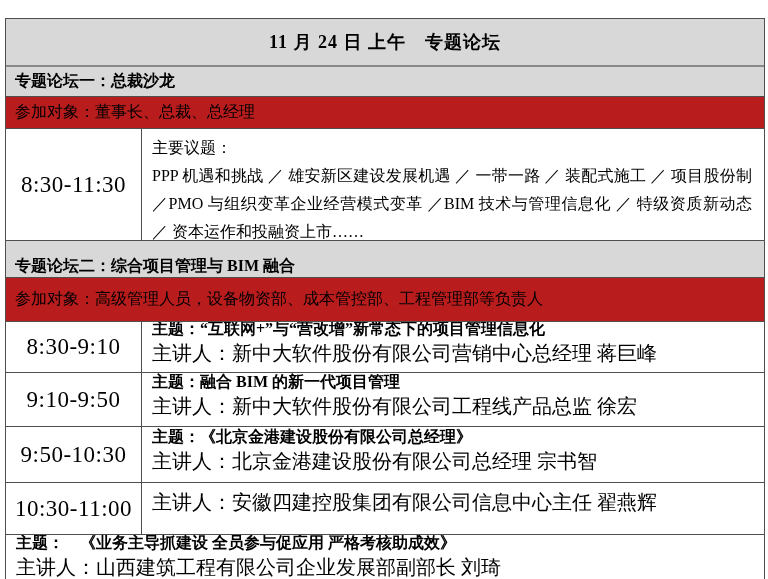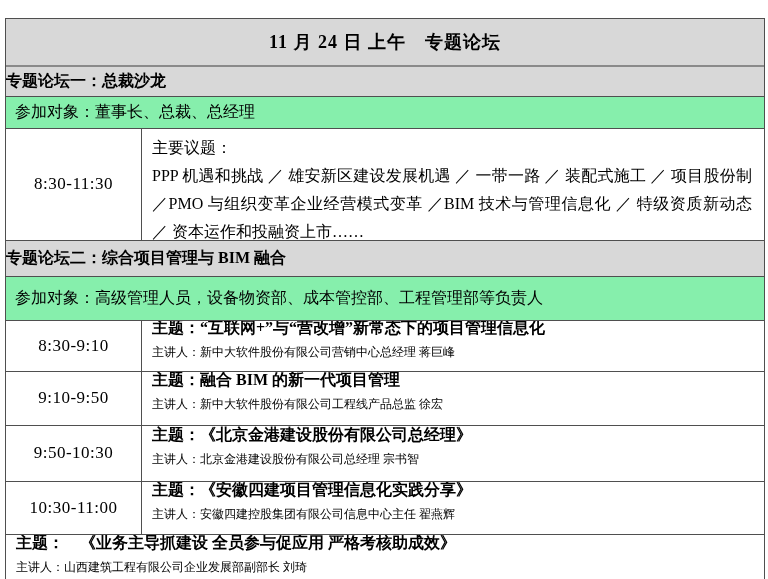--- a/index.html
+++ b/index.html
@@ -34,28 +34,29 @@
   }
   .title-row .title-text {
     font-size: 18px;
     font-weight: bold;
     letter-spacing: 1px;
   }
 
   .section-header {
     background: #d8d8d8;
     align-items: center;
+    padding-left: 9px;
     font-size: 16px;
     font-weight: bold;
   }
   .section-header.h1 { height: 31px; }
-  .section-header.h2 { height: 38px; }
+  .section-header.h2 { height: 38px; align-items: flex-end; }
 
   .audience-row {
-    background: #86efac;
+    background: #b91c1c;
     align-items: center;
     padding-left: 9px;
     font-size: 16px;
   }
   .audience-row.a1 { height: 33px; }
   .audience-row.a2 { height: 45px; }
 
   .session-row { background: #ffffff; }
   .main-session { height: 112px; }
   .s-51 { height: 51px; }
@@ -63,21 +64,21 @@
   .s-56 { height: 56px; }
   .s-53 { height: 53px; justify-content: flex-end; }
 
   .time-cell {
     width: 136px;
     min-width: 136px;
     border-right: 1px solid #4f4f4f;
     display: flex;
     align-items: center;
     justify-content: center;
-    font-size: 17px;
+    font-size: 23px;
     letter-spacing: 0.5px;
   }
 
   .content-cell {
     flex: 1;
     padding: 2px 12px 14px 10px;
     display: flex;
     flex-direction: column;
     justify-content: center;
     overflow: hidden;
@@ -97,21 +98,21 @@
     text-align: justify;
     text-justify: inter-character;
   }
   .topic-line {
     font-size: 16px;
     font-weight: bold;
     line-height: 25px;
     white-space: nowrap;
   }
   .speaker-line {
-    font-size: 12px;
+    font-size: 20px;
     line-height: 25px;
     white-space: nowrap;
   }
 
   .next-row-peek {
     background: #d8d8d8;
     flex: 1;
     border-top: 1px solid #4f4f4f;
   }
 </style>
@@ -168,21 +169,20 @@
     <div class="time-cell">9:50-10:30</div>
     <div class="content-cell">
       <div class="topic-line">主题：《北京金港建设股份有限公司总经理》</div>
       <div class="speaker-line">主讲人：北京金港建设股份有限公司总经理 宗书智</div>
     </div>
   </div>
 
   <div class="row session-row s-53">
     <div class="time-cell">10:30-11:00</div>
     <div class="content-cell">
-      <div class="topic-line">主题：《安徽四建项目管理信息化实践分享》</div>
       <div class="speaker-line">主讲人：安徽四建控股集团有限公司信息中心主任 翟燕辉</div>
     </div>
   </div>
 
   <div class="row session-row s-53">
     <div class="content-cell">
       <div class="topic-line">主题：　《业务主导抓建设 全员参与促应用 严格考核助成效》</div>
       <div class="speaker-line">主讲人：山西建筑工程有限公司企业发展部副部长 刘琦</div>
     </div>
   </div>

